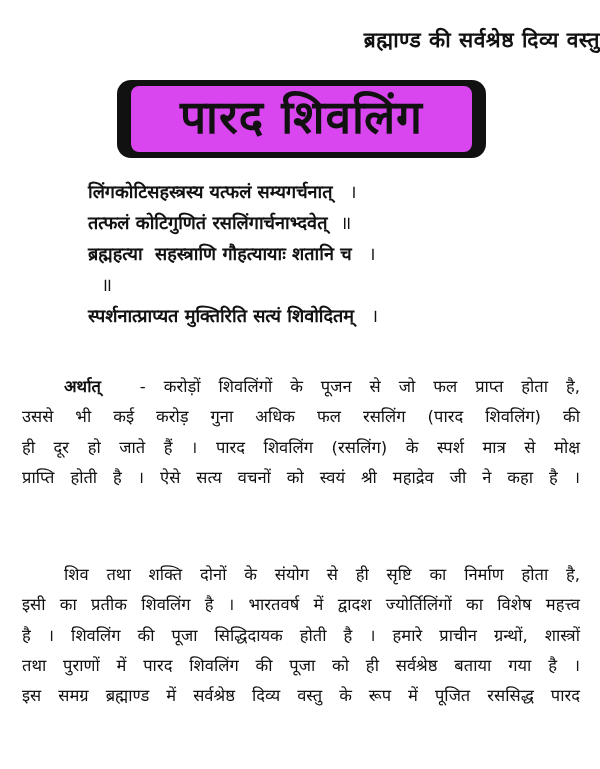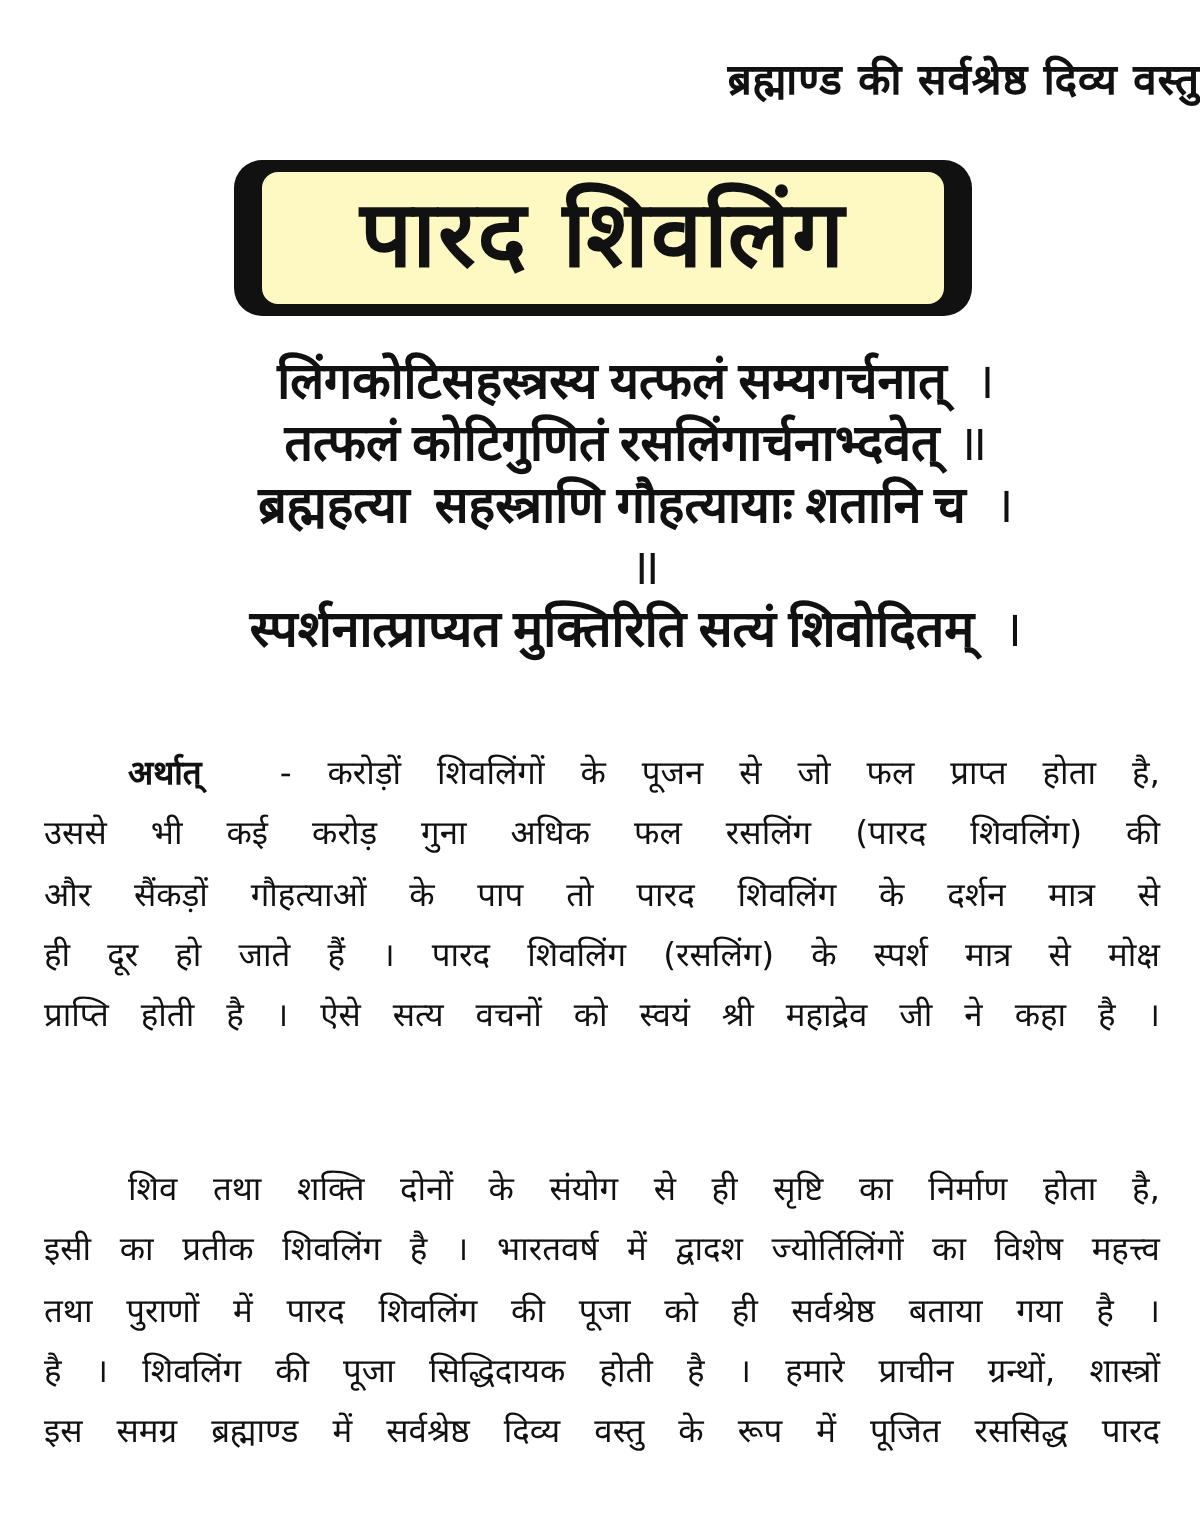--- a/index.html
+++ b/index.html
@@ -40,21 +40,21 @@
       border-radius: 14px;
       background: #111;
       box-sizing: border-box;
     }
     .title-box-inner {
       position: absolute;
       left: 12px;
       top: 4px;
       right: 12px;
       bottom: 4px;
-      background: #fef9c3;
+      background: #d946ef;
       border: 2px solid #111;
       border-radius: 10px;
       box-sizing: border-box;
       display: flex;
       align-items: center;
       justify-content: center;
     }
     .title-text {
       font-size: 46px;
       font-weight: bold;
@@ -63,27 +63,26 @@
       transform: translateY(-2px);
     }
     .verses {
       position: absolute;
       left: 88px;
       top: 176px;
       width: 460px;
     }
     .verse-line {
       display: flex;
-      justify-content: center;
-      font-size: 25px;
+      justify-content: flex-start;
+      font-size: 18px;
       font-weight: bold;
       height: 31px;
       line-height: 31px;
       white-space: nowrap;
-      font-family: Liberation Serif, serif;
     }
     .verse-line .danda {
       font-weight: normal;
       min-width: 24px;
       text-align: right;
     }
     .para {
       position: absolute;
       left: 22px;
       width: 558px;
@@ -95,21 +94,21 @@
     .para .line {
       display: block;
       text-align: justify;
       text-align-last: justify;
       white-space: nowrap;
       height: 30.3px;
     }
     .para .indent { padding-left: 42px; }
     .bold { font-weight: bold; }
     .para1 { top: 372px; }
-    .para2 { top: 580px; }
+    .para2 { top: 560px; }
   </style>
 </head>
 <body>
 
 <div class="page">
 
   <div class="subtitle">ब्रह्माण्ड की सर्वश्रेष्ठ दिव्य वस्तु</div>
 
   <div class="title-box-outer">
     <div class="title-box-inner">
@@ -135,26 +134,25 @@
     </div>
     <div class="verse-line">
       <span>स्पर्शनात्प्राप्यत मुक्तिरिति सत्यं शिवोदितम्</span>
       <span class="danda">।</span>
     </div>
   </div>
 
   <div class="para para1">
     <span class="line indent"><span class="bold">अर्थात्</span><span style="white-space:pre;margin-left:21px;"> - करोड़ों शिवलिंगों के पूजन से जो फल प्राप्त होता है,</span></span>
     <span class="line">उससे भी कई करोड़ गुना अधिक फल रसलिंग (पारद शिवलिंग) की</span>
-    <span class="line">और सैंकड़ों गौहत्याओं के पाप तो पारद शिवलिंग के दर्शन मात्र से</span>
     <span class="line">ही दूर हो जाते हैं । पारद शिवलिंग (रसलिंग) के स्पर्श मात्र से मोक्ष</span>
     <span class="line">प्राप्ति होती है । ऐसे सत्य वचनों को स्वयं श्री महाद्रेव जी ने कहा है ।</span>
   </div>
 
   <div class="para para2">
     <span class="line indent">शिव तथा शक्ति दोनों के संयोग से ही सृष्टि का निर्माण होता है,</span>
     <span class="line">इसी का प्रतीक शिवलिंग है । भारतवर्ष में द्वादश ज्योर्तिलिंगों का विशेष महत्त्व</span>
+    <span class="line">है । शिवलिंग की पूजा सिद्धिदायक होती है । हमारे प्राचीन ग्रन्थों, शास्त्रों</span>
     <span class="line">तथा पुराणों में पारद शिवलिंग की पूजा को ही सर्वश्रेष्ठ बताया गया है ।</span>
-    <span class="line">है । शिवलिंग की पूजा सिद्धिदायक होती है । हमारे प्राचीन ग्रन्थों, शास्त्रों</span>
     <span class="line">इस समग्र ब्रह्माण्ड में सर्वश्रेष्ठ दिव्य वस्तु के रूप में पूजित रससिद्ध पारद</span>
   </div>
 
 </div>
 
 </body></html>

